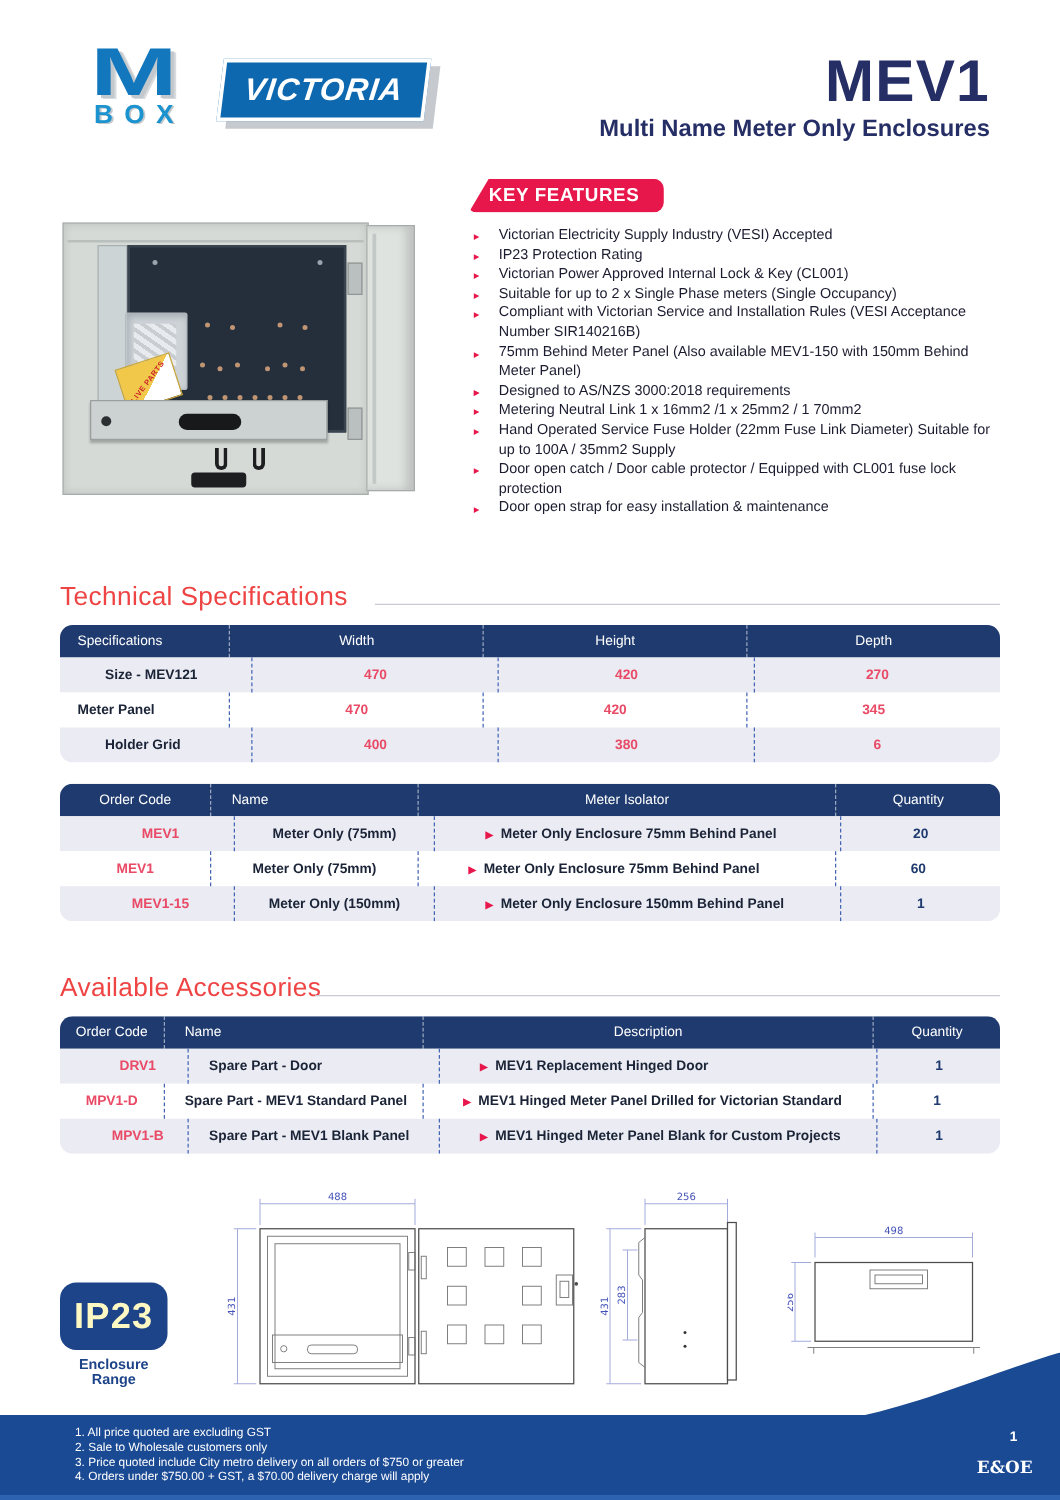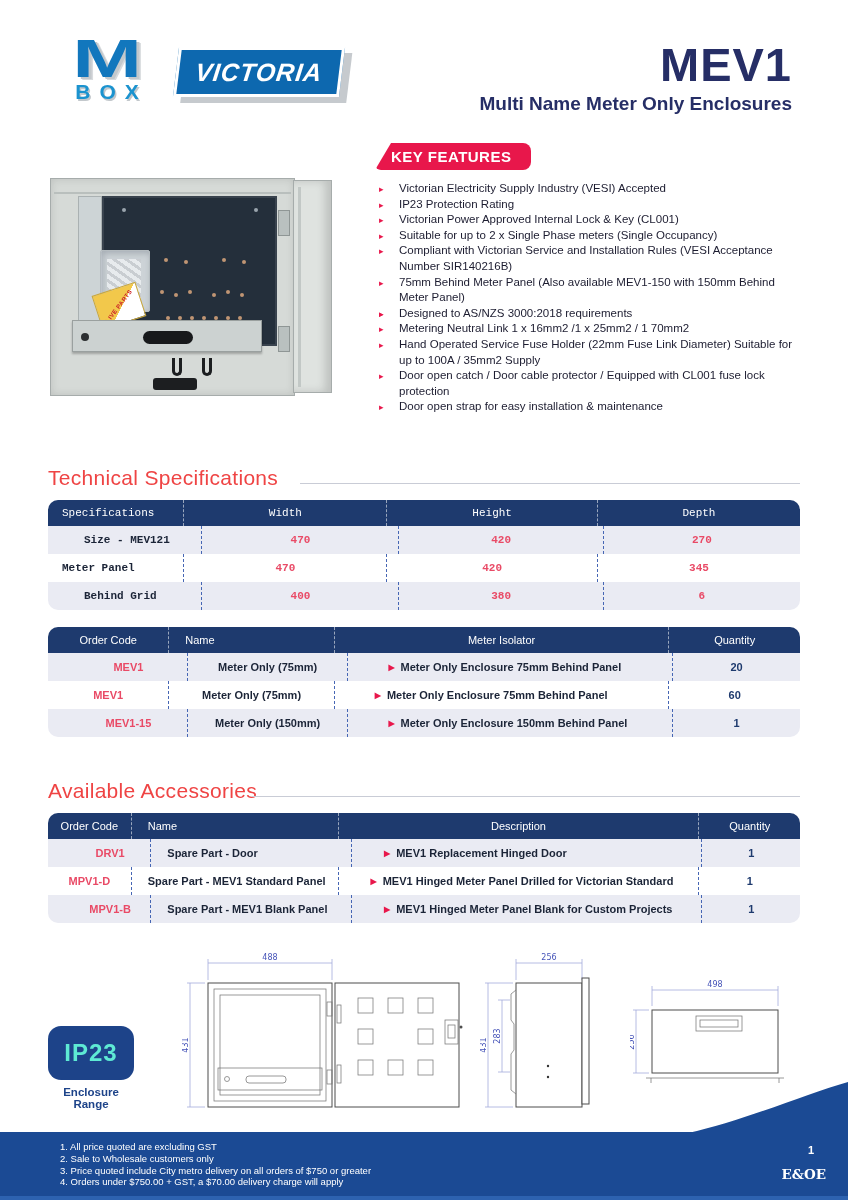--- a/index.html
+++ b/index.html
@@ -98,21 +98,21 @@
   
   .drawing { position:absolute; }
   .dim { fill:#4553b8; font-size:8px; font-family:"DejaVu Sans",sans-serif; }
   .dimline { stroke:#a3abdc; stroke-width:.8; fill:none; }
   .part { stroke:#4d4d4d; stroke-width:1; fill:#ffffff; }
   .partthin { stroke:#777; stroke-width:.75; fill:none; }
 
   
   .ip-badge { position:absolute; left:48px; top:1026px; width:86px; height:54px; background:#1d4389;
               border-radius:13px; display:flex; align-items:center; justify-content:center; }
-  .ip-badge span { color:#5eead4; font-weight:bold; font-size:24px; letter-spacing:1px; }
+  .ip-badge span { color:#fef9c3; font-weight:bold; font-size:29px; letter-spacing:1px; }
   .ip-caption { position:absolute; left:48px; top:1086px; width:86px; text-align:center;
                 color:#1d4389; font-weight:bold; font-size:11.5px; }
 
   
   .footer-band { position:absolute; left:0; top:1132px; width:848px; height:68px; background:#1b4a94; }
   .footer-bottomedge { position:absolute; left:0; top:1196px; width:848px; height:4px; background:#2d62b0; }
   .footer-swoosh { position:absolute; right:0; top:1082px; width:160px; height:51px; }
   .footer-notes { position:absolute; left:60px; top:1141px; color:#fff; font-size:9.5px; line-height:11.8px;
                   counter-reset:noteidx; }
   .footer-notes .note { counter-increment:noteidx; }
@@ -196,41 +196,41 @@
       <li><span class="kf-bullet">▸</span><span>Metering Neutral Link 1 x 16mm2 /1 x 25mm2 / 1 70mm2</span></li>
       <li><span class="kf-bullet">▸</span><span>Hand Operated Service Fuse Holder (22mm Fuse Link Diameter) Suitable for up to 100A / 35mm2 Supply</span></li>
       <li><span class="kf-bullet">▸</span><span>Door open catch / Door cable protector / Equipped with CL001 fuse lock protection</span></li>
       <li><span class="kf-bullet">▸</span><span>Door open strap for easy installation &amp; maintenance</span></li>
     </ul>
   </div>
 
   <div class="sec-heading" style="left:48px; top:466px;">Technical Specifications</div>
   <div class="sec-rule" style="left:300px; top:483px; width:500px;"></div>
 
-  <div class="dtable spec" style="top:500px;font-family:Liberation Mono, monospace;">
+  <div class="dtable spec" style="top:500px;">
     <div class="trow thead">
       <div class="cell c1 left">Specifications</div>
       <div class="cell c2">Width</div>
       <div class="cell c3">Height</div>
       <div class="cell c4">Depth</div>
     </div>
     <div class="trow tr alt">
       <div class="cell c1 left">Size - MEV121</div>
       <div class="cell c2 red">470</div>
       <div class="cell c3 red">420</div>
       <div class="cell c4 red">270</div>
     </div>
     <div class="trow tr plain">
       <div class="cell c1 left">Meter Panel</div>
       <div class="cell c2 red">470</div>
       <div class="cell c3 red">420</div>
       <div class="cell c4 red">345</div>
     </div>
     <div class="trow tr alt">
-      <div class="cell c1 left">Behind Grid</div>
+      <div class="cell c1 left">Holder Grid</div>
       <div class="cell c2 red">400</div>
       <div class="cell c3 red">380</div>
       <div class="cell c4 red">6</div>
     </div>
   </div>
 
   <div class="dtable ord" style="top:627px;">
     <div class="trow thead">
       <div class="cell c1">Order Code</div>
       <div class="cell c2 left thead-name">Name</div>

